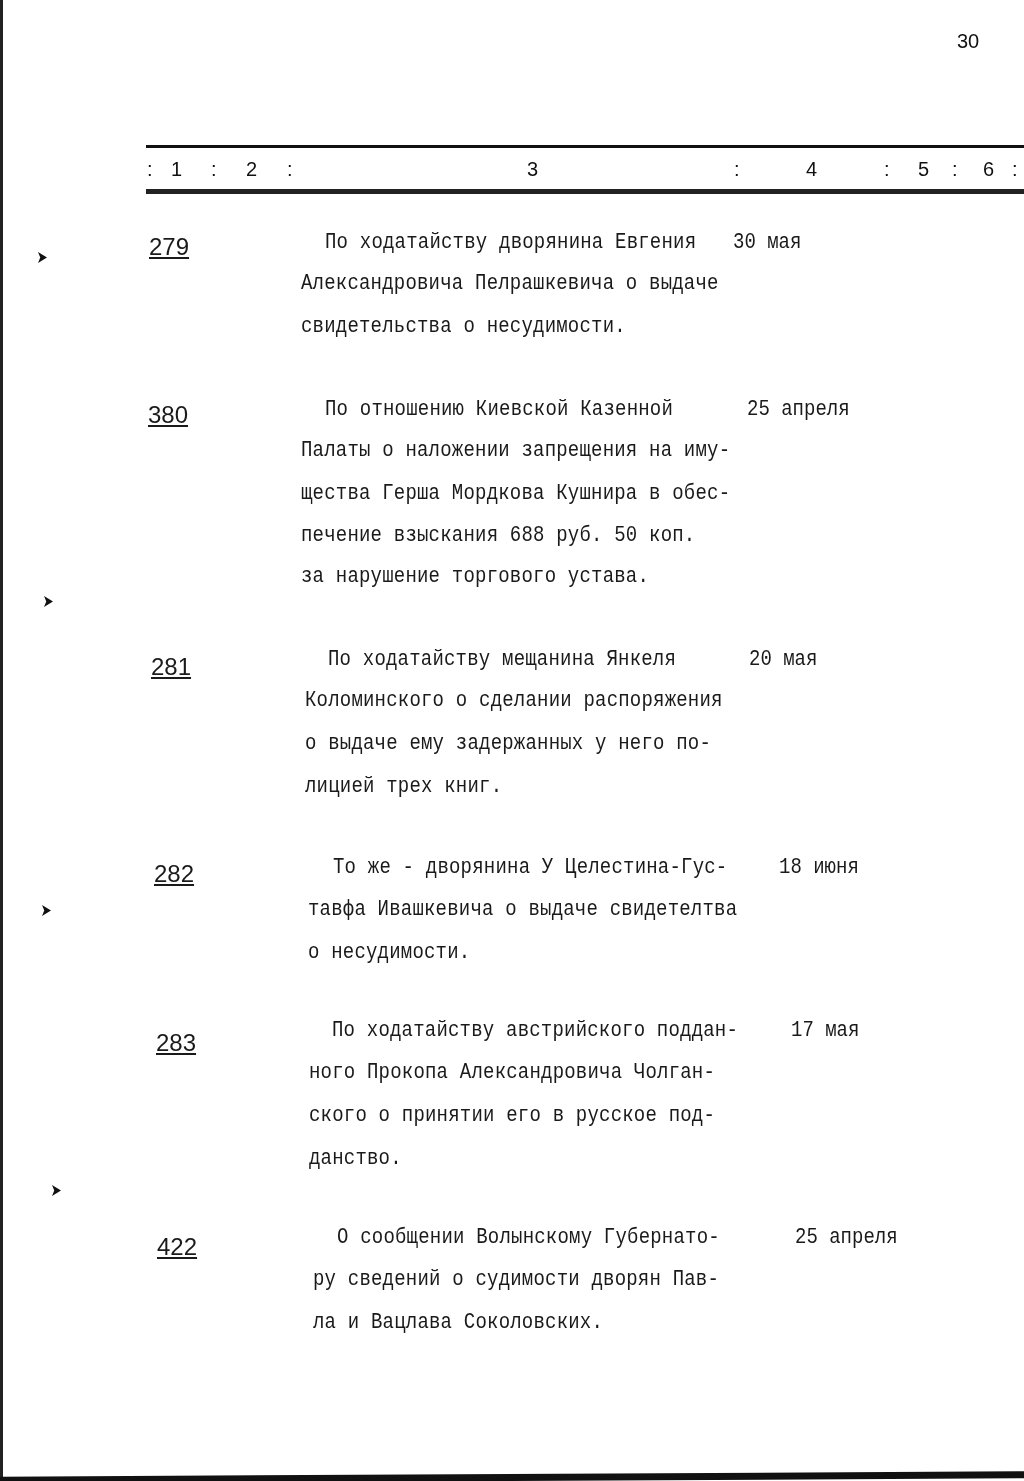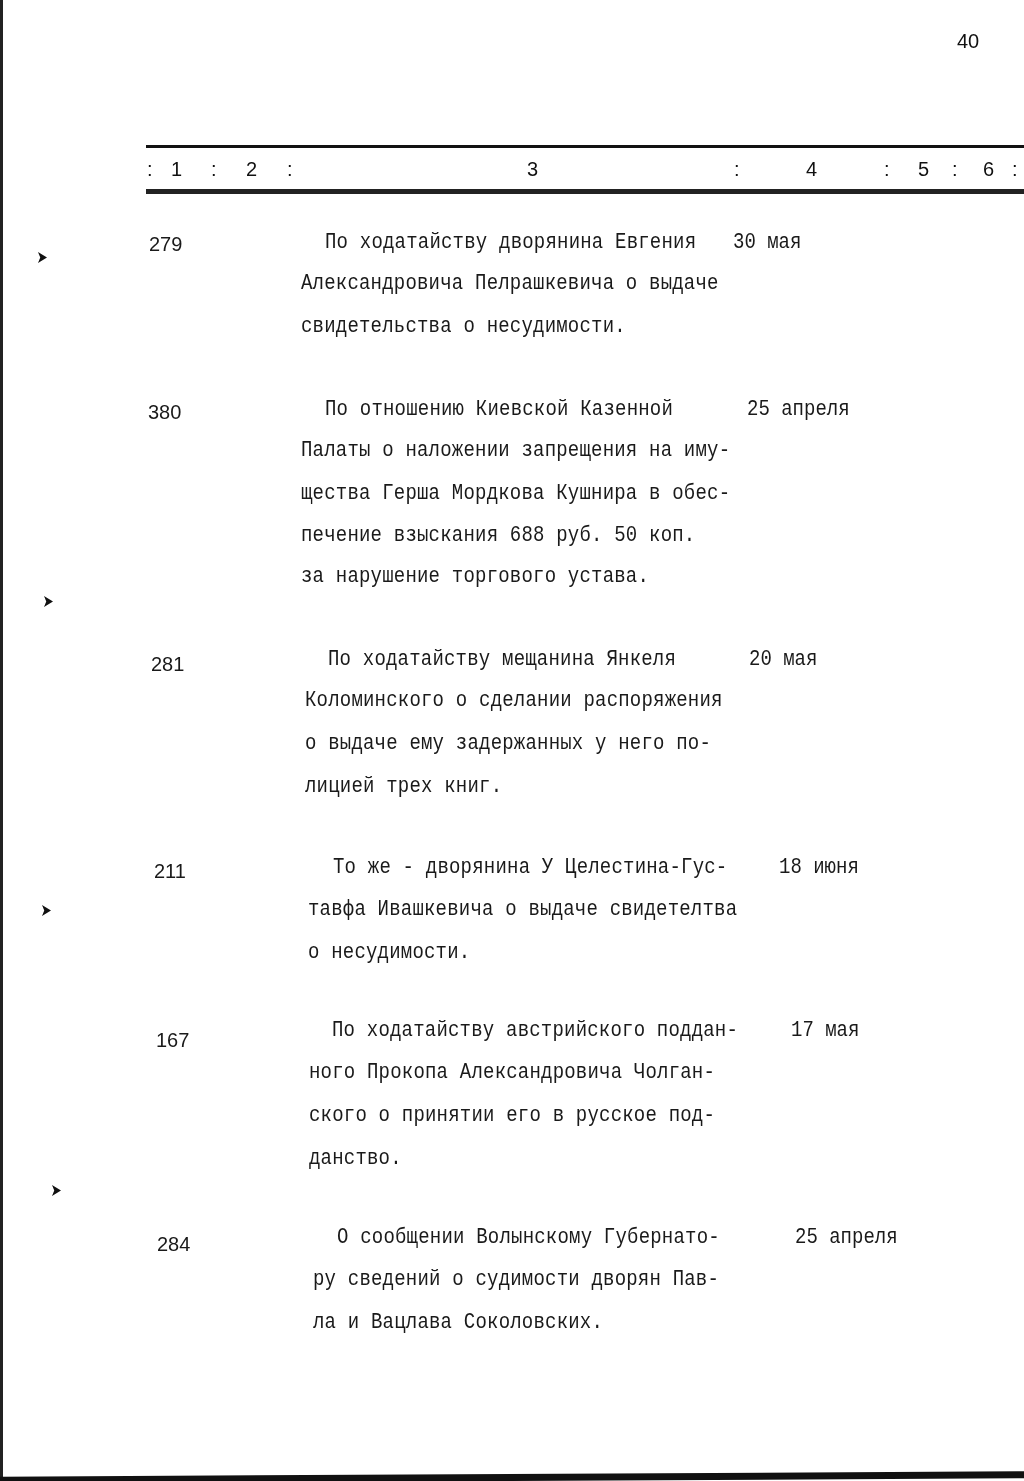--- a/index.html
+++ b/index.html
@@ -19,41 +19,41 @@
     .left-edge { position: absolute; left: 0; top: 0; width: 3px; height: 1481px; background: #222; }
 
     .col-header {
       position: absolute; top: 158px; height: 28px;
       font-family: "Liberation Sans", sans-serif; font-size: 20px; color: #111;
       white-space: pre;
     }
     .entry { position: absolute; }
     .entry-num {
       position: absolute; font-family: "Liberation Sans", sans-serif;
-      font-size: 20px; color: #1a1a1a;
+      font-size: 24px; color: #1a1a1a; text-decoration: underline;
     }
     .entry-line {
       position: absolute; font-size: 19px; white-space: pre; letter-spacing: 0.2px;
       color: #1a1a1a; transform: scaleY(1.12); transform-origin: left top;
     }
     .entry-date {
       position: absolute; font-size: 19px; white-space: pre; color: #1a1a1a;
       transform: scaleY(1.12); transform-origin: left top;
     }
     .margin-mark {
       position: absolute; width: 9px; height: 11px; background: #111;
       clip-path: polygon(0 0, 100% 50%, 0 100%, 25% 50%);
     }
   </style>
 </head>
 <body>
 
 <div class="left-edge"></div>
 
-<div class="page-number">40</div>
+<div class="page-number">30</div>
 
 <div class="rule rule-top"></div>
 
 <div>
   <span class="col-header" style="left:147px">:</span>
   <span class="col-header" style="left:171px">1</span>
   <span class="col-header" style="left:211px">:</span>
   <span class="col-header" style="left:246px">2</span>
   <span class="col-header" style="left:287px">:</span>
   <span class="col-header" style="left:527px">3</span>
@@ -89,38 +89,38 @@
 <div class="entry">
   <span class="entry-num" style="left:151px;top:653px">281</span>
   <span class="entry-line" style="left:328px;top:647px">По ходатайству мещанина Янкеля</span>
   <span class="entry-line" style="left:305px;top:688px">Коломинского о сделании распоряжения</span>
   <span class="entry-line" style="left:305px;top:731px">о выдаче ему задержанных у него по-</span>
   <span class="entry-line" style="left:305px;top:774px">лицией трех книг.</span>
   <span class="entry-date" style="left:749px;top:647px">20 мая</span>
 </div>
 
 <div class="entry">
-  <span class="entry-num" style="left:154px;top:860px">211</span>
+  <span class="entry-num" style="left:154px;top:860px">282</span>
   <span class="entry-line" style="left:333px;top:855px">То же - дворянина У Целестина-Гус-</span>
   <span class="entry-line" style="left:308px;top:897px">тавфа Ивашкевича о выдаче свидетелтва</span>
   <span class="entry-line" style="left:308px;top:940px">о несудимости.</span>
   <span class="entry-date" style="left:779px;top:855px">18 июня</span>
 </div>
 
 <div class="entry">
-  <span class="entry-num" style="left:156px;top:1029px">167</span>
+  <span class="entry-num" style="left:156px;top:1029px">283</span>
   <span class="entry-line" style="left:332px;top:1018px">По ходатайству австрийского поддан-</span>
   <span class="entry-line" style="left:309px;top:1060px">ного Прокопа Александровича Чолган-</span>
   <span class="entry-line" style="left:309px;top:1103px">ского о принятии его в русское под-</span>
   <span class="entry-line" style="left:309px;top:1146px">данство.</span>
   <span class="entry-date" style="left:791px;top:1018px">17 мая</span>
 </div>
 
 <div class="entry">
-  <span class="entry-num" style="left:157px;top:1233px">284</span>
+  <span class="entry-num" style="left:157px;top:1233px">422</span>
   <span class="entry-line" style="left:337px;top:1225px">О сообщении Волынскому Губернато-</span>
   <span class="entry-line" style="left:313px;top:1267px">ру сведений о судимости дворян Пав-</span>
   <span class="entry-line" style="left:313px;top:1310px">ла и Вацлава Соколовских.</span>
   <span class="entry-date" style="left:795px;top:1225px">25 апреля</span>
 </div>
 
 <div class="margin-mark" style="left:38px;top:252px"></div>
 <div class="margin-mark" style="left:44px;top:596px"></div>
 <div class="margin-mark" style="left:42px;top:905px"></div>
 <div class="margin-mark" style="left:52px;top:1185px"></div>

